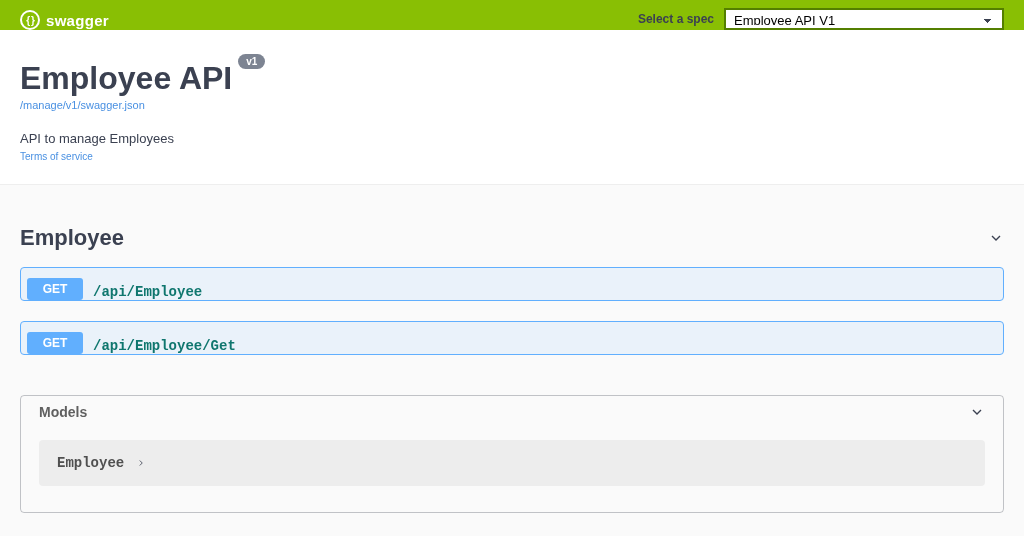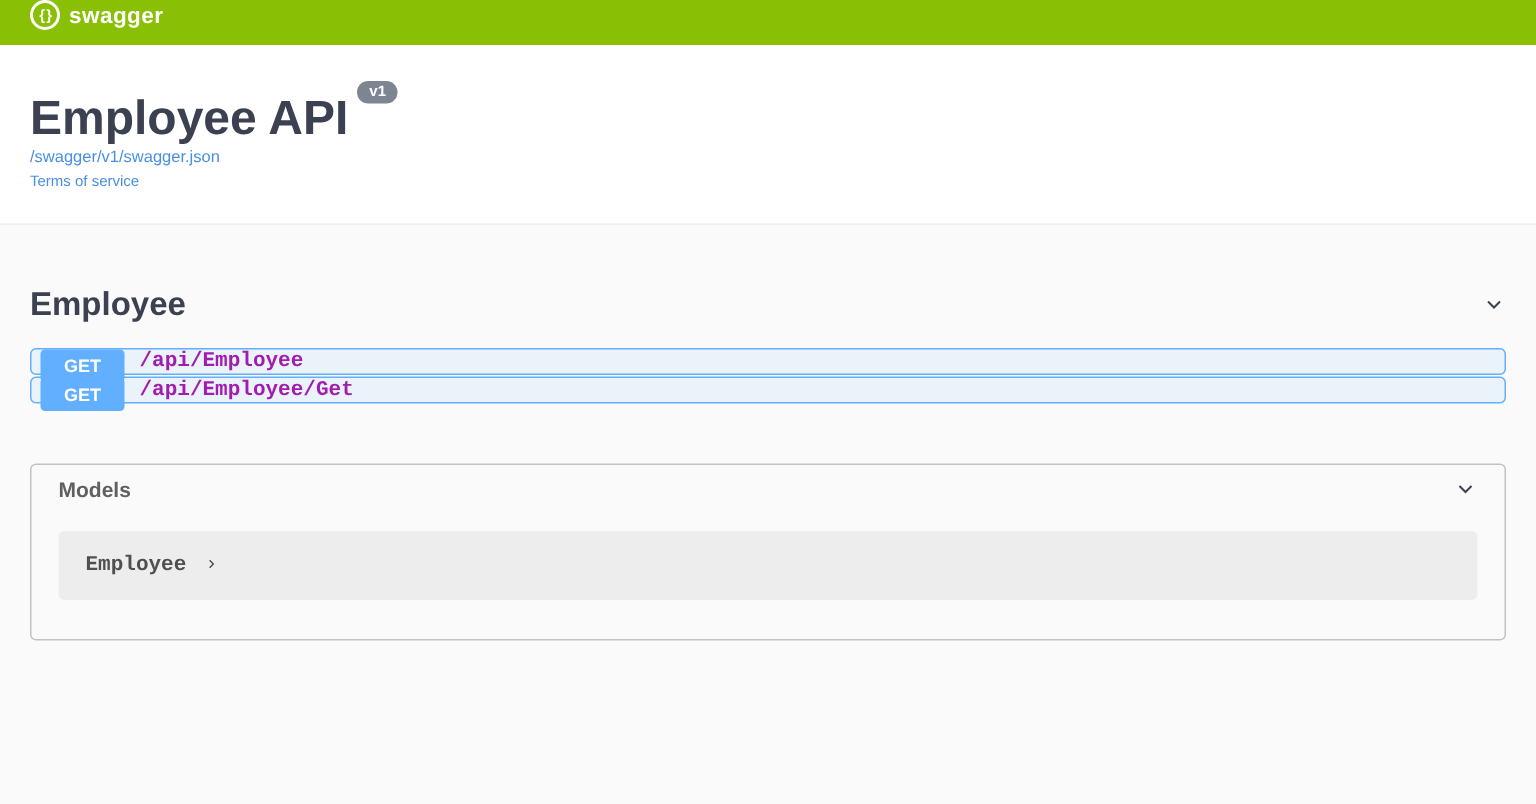--- a/index.html
+++ b/index.html
@@ -1,63 +1,70 @@
 <!DOCTYPE html>
 <html><head>
 <meta charset="utf-8">
 <style>
   * { box-sizing: border-box; margin: 0; padding: 0; }
   body { font-family: -apple-system, BlinkMacSystemFont, "Segoe UI", sans-serif; background: #fafafa; color: #3b4151; width: 1024px; }
-  .topbar { background: #89bf04; height: 30px; display: flex; align-items: flex-start; padding: 0 20px; justify-content: space-between; }
+  .topbar { background: #89bf04; height: 30px; display: flex; align-items: flex-end; padding: 0 20px; justify-content: space-between; }
   .logo-wrap { display: flex; align-items: center; gap: 6px; }
   .logo-icon { width: 20px; height: 20px; border: 2px solid #fff; border-radius: 50%; display: flex; align-items: center; justify-content: center; color: #fff; font-size: 10px; font-weight: bold; }
   .logo-icon::before { content: "{ }"; letter-spacing: -1px; }
   .logo-text { color: #fff; font-weight: 700; font-size: 15px; letter-spacing: 0.3px; }
   .spec-area { display: flex; align-items: center; gap: 10px; }
   .spec-label { color: #3b4151; font-size: 12px; font-weight: 700; }
   .spec-select { border: 2px solid #547f00; background: #fff; font-size: 13px; padding: 3px 8px; width: 280px; height: 22px; font-family: inherit; appearance: none; background-image: linear-gradient(45deg, transparent 50%, #3b4151 50%), linear-gradient(135deg, #3b4151 50%, transparent 50%); background-position: calc(100% - 14px) 9px, calc(100% - 10px) 9px; background-size: 4px 4px; background-repeat: no-repeat; }
   .info-section { background: #fff; padding: 30px 20px 20px 20px; border-bottom: 1px solid #eee; margin-bottom: 30px; }
   .api-title { font-size: 32px; font-weight: 700; color: #3b4151; display: inline-flex; align-items: flex-start; gap: 6px; }
   .version-badge { background: #7d8492; color: #fff; border-radius: 40px; font-size: 10px; padding: 2px 8px; font-weight: 700; position: relative; top: -6px; }
   .spec-url { color: #4990e2; font-size: 11px; margin-top: 2px; display: block; text-decoration: none; }
   .desc { margin-top: 20px; font-size: 13px; color: #3b4151; }
   .tos { color: #4990e2; font-size: 10px; text-decoration: none; display: inline-block; margin-top: 4px; }
   .main { padding: 0 20px 30px 20px; }
   .tag-header { display: flex; justify-content: space-between; align-items: center; padding: 10px 0; cursor: pointer; }
   .tag-name { font-size: 22px; font-weight: 700; color: #3b4151; }
   .chevron { width: 16px; height: 16px; }
   .chevron svg { stroke: #3b4151; stroke-width: 2; fill: none; }
   .operations { margin-top: 6px; }
-  .op-block { border: 1px solid #61affe; background: rgba(97,175,254,0.1); border-radius: 4px; margin-bottom: 1px; display: flex; align-items: flex-start; height: 18px; cursor: pointer; }
+  .op-block { border: 1px solid #61affe; background: rgba(97,175,254,0.1); border-radius: 4px; margin-bottom: 20px; display: flex; align-items: flex-end; height: 34px; cursor: pointer; }
   .method-badge { background: #61affe; color: #fff; font-weight: 700; font-size: 12px; width: 56px; text-align: center; padding: 4px 0; border-radius: 3px; margin: 0 10px 0 6px; }
-  .op-path { font-family: "Courier New", monospace; font-size: 14px; font-weight: 600; color: #a21caf; }
+  .op-path { font-family: "Courier New", monospace; font-size: 14px; font-weight: 600; color: #0f766e; }
   .models-section { border: 1px solid rgba(59,65,81,0.3); border-radius: 4px; margin-top: 40px; }
   .models-header { display: flex; justify-content: space-between; align-items: center; padding: 8px 18px; cursor: pointer; gap: 32px; }
   .models-title { font-size: 14px; font-weight: 700; color: #606060; }
   .models-list { padding: 12px 18px; }
   .model-item { background: rgba(0,0,0,0.05); border-radius: 4px; padding: 14px 18px; margin-bottom: 14px; display: flex; align-items: center; gap: 12px; cursor: pointer; }
   .model-name { font-family: "Courier New", monospace; font-size: 14px; font-weight: 600; color: #505050; }
   .small-chevron svg { width: 10px; height: 10px; stroke: #3b4151; stroke-width: 2; fill: none; }
 </style>
 </head>
 <body>
 
 <div class="topbar">
   <div class="logo-wrap">
     <span class="logo-icon"></span>
     <span class="logo-text">swagger</span>
   </div>
+  <div class="spec-area">
+    <span class="spec-label">Select a spec</span>
+    <select class="spec-select">
+      <option>Employee API V1</option>
+    </select>
+  </div>
 </div>
 
 <div class="info-section">
   <h1 class="api-title">
     <span>Employee API</span>
     <span class="version-badge">v1</span>
   </h1>
-  <a class="spec-url" href="#">/swagger/v1/swagger.json</a>
+  <a class="spec-url" href="#">/manage/v1/swagger.json</a>
+  <p class="desc">API to manage Employees</p>
   <a class="tos" href="#">Terms of service</a>
 </div>
 
 <div class="main">
 
   <div class="tag-header">
     <span class="tag-name">Employee</span>
     <span class="chevron">
       <svg viewBox="0 0 24 24">
           <polyline points="6 9 12 15 18 9"></polyline>

